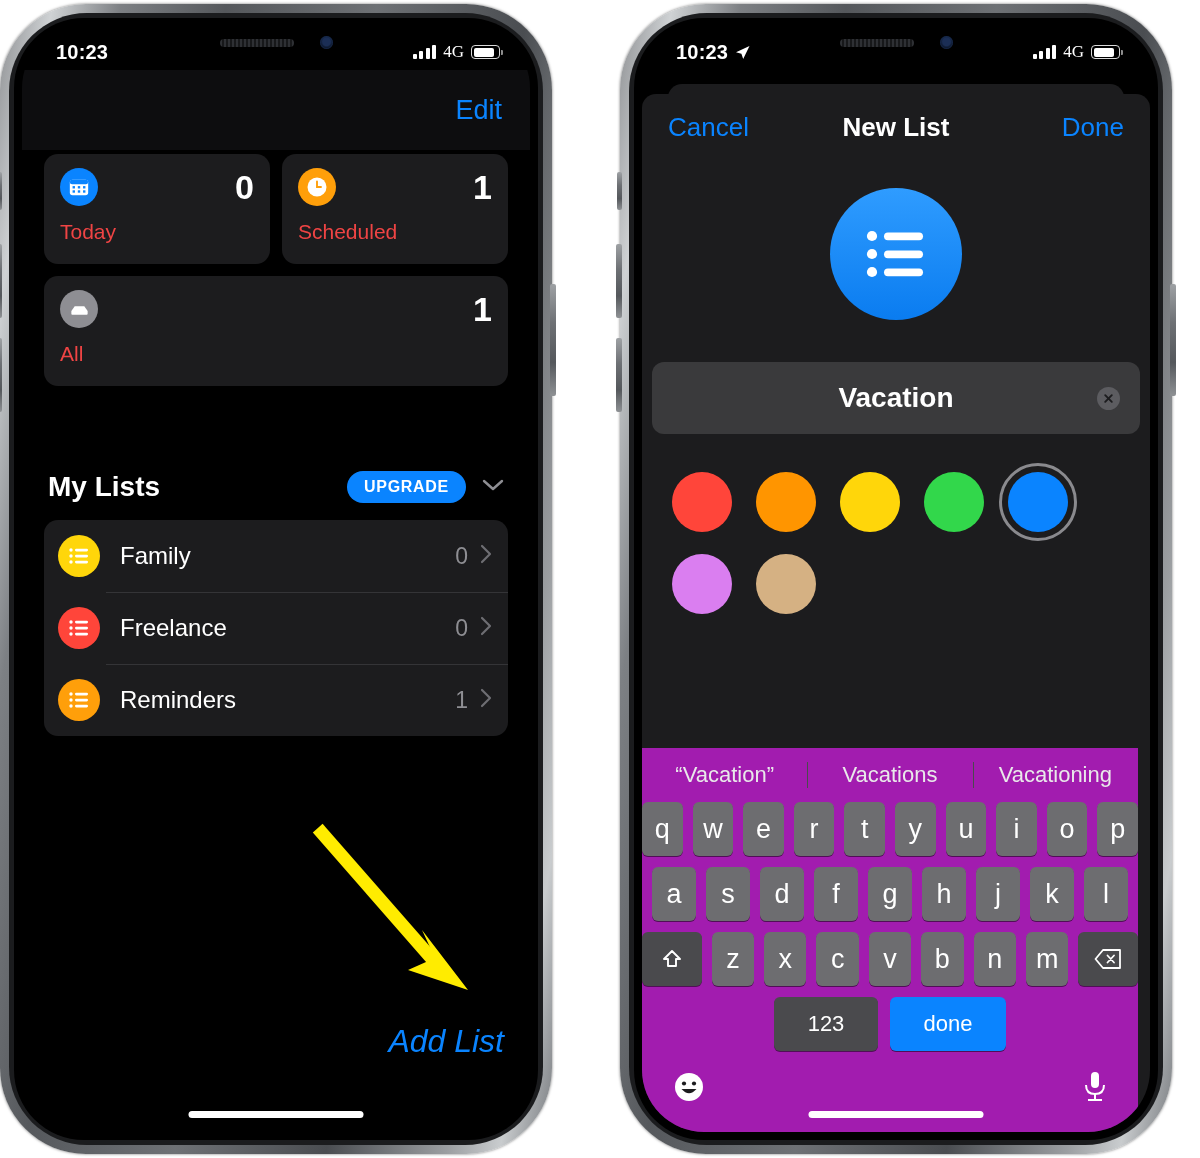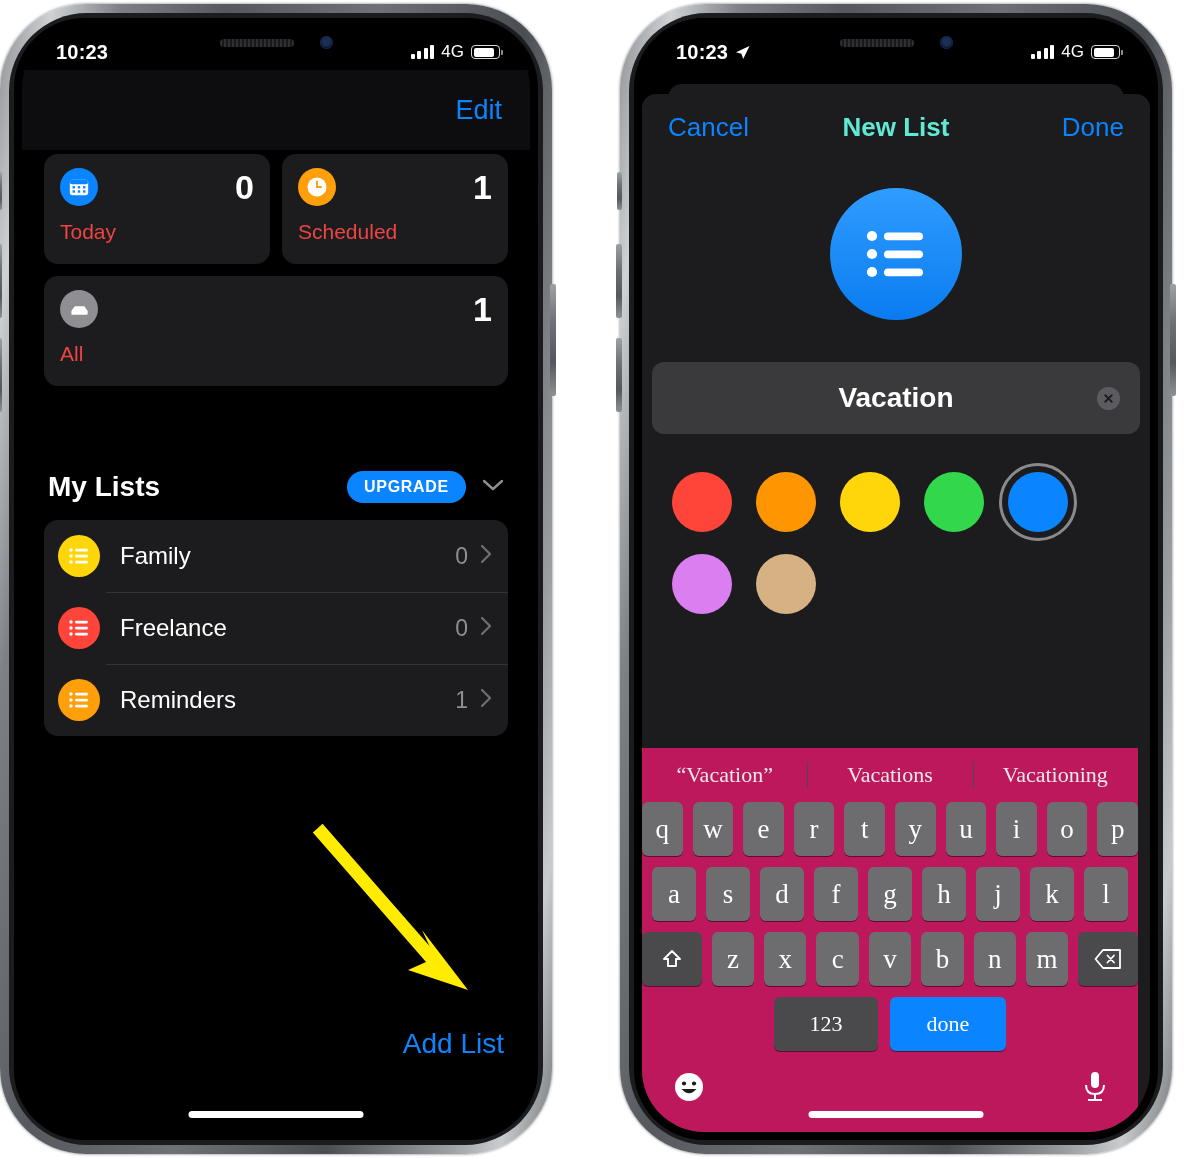--- a/index.html
+++ b/index.html
@@ -72,21 +72,21 @@
     padding: 8px 30px 0 34px; z-index: 30; color: #fff;
   }
   .sb-time { font-size: 20px; font-weight: 700; letter-spacing: .2px;
              display: flex; align-items: center; gap: 6px; }
   .loc-arrow { display:block; }
   .sb-right { display: flex; align-items: center; gap: 7px; }
   .bars { display: flex; align-items: flex-end; gap: 2.5px; height: 14px; }
   .bars i { display:block; width: 4px; background: #fff; border-radius: 1px; }
   .bars i:nth-child(1){height:5px}.bars i:nth-child(2){height:8px}
   .bars i:nth-child(3){height:11px}.bars i:nth-child(4){height:14px}
-  .net { font-size: 17px; font-weight: 500; }
+  .net { font-size: 17px; font-weight: 500; font-family: Liberation Serif, serif; }
   .batt { position: relative; width: 29px; height: 14px; border: 1.6px solid rgba(255,255,255,.85);
           border-radius: 4px; padding: 1.5px; }
   .batt::after { content:""; position:absolute; right:-4px; top:4px; width:2.2px; height:5px;
           background: rgba(255,255,255,.55); border-radius: 0 1px 1px 0; }
   .batt i { display:block; height:100%; width:86%; background:#fff; border-radius:2px; }
 
   
   .rem-screen { position: absolute; inset: 0; background: #000; }
   .nav-top { position: absolute; top: 44px; left: 0; right: 0; height: 80px;
              background: #0d0d0f; display: flex; align-items: center; justify-content: flex-end;
@@ -118,58 +118,58 @@
               position: relative; }
   .list-row + .list-row::before { content:""; position:absolute; left:62px; right:0; top:0;
               height:1px; background:#343437; }
   .lr-icon { width: 42px; height: 42px; border-radius: 50%;
              display:flex; align-items:center; justify-content:center; flex: 0 0 auto; }
   .lr-name { margin-left: 20px; font-size: 24px; color: #fff; }
   .lr-count { margin-left: auto; font-size: 23px; color: #8e8e93; }
   .lr-chev { margin-left: 12px; }
 
   .addlist { position: absolute; right: 26px; bottom: 72px;
-             color: #0a84ff; font-size: 28px; }
+             color: #0a84ff; font-size: 32px; font-style: italic; }
 
   .home-ind { position: absolute; bottom: 14px; left: 50%; transform: translateX(-50%);
               width: 175px; height: 7px; border-radius: 4px; background: #fff; }
 
   
   .arrow-svg { position: absolute; left: 300px; top: 818px; z-index: 60; }
 
   
   .nl-screen { position: absolute; inset: 0; background: #000; }
   .behind-card { position: absolute; top: 58px; left: 26px; right: 26px; height: 70px;
                  background: #1c1c1e; border-radius: 14px 14px 0 0; }
   .sheet { position: absolute; top: 68px; left: 0; right: 0; bottom: 0;
            background: #1c1c1e; border-radius: 14px 14px 0 0; }
   .sheet-nav { height: 66px; display: flex; align-items: center; padding: 0 26px; }
   .sn-cancel { color: #0a84ff; font-size: 26px; }
   .sn-title { position: absolute; left: 0; right: 0; text-align: center;
-              font-size: 26px; font-weight: 700; color: #5eead4; pointer-events: none; }
+              font-size: 26px; font-weight: 700; color: #ffffff; pointer-events: none; }
   .sn-done { margin-left: auto; color: #0a84ff; font-size: 26px; }
 
   .big-icon { margin: 28px auto 0; width: 132px; height: 132px; border-radius: 50%;
               background: linear-gradient(180deg,#2f9cff,#0a7cf0);
               display: flex; align-items: center; justify-content: center; }
 
   .name-field { margin: 42px 10px 0; height: 72px; background: #3a3a3c; border-radius: 12px;
                 display: flex; align-items: center; justify-content: center; position: relative; }
   .nf-text { font-size: 28px; font-weight: 700; color: #fff; }
   .nf-clear { position: absolute; right: 20px; width: 23px; height: 23px; border-radius: 50%;
               background: #5c5c60; display:flex; align-items:center; justify-content:center; }
 
   .swatches { margin: 38px 0 0 30px; display: flex; flex-wrap: wrap; gap: 22px 24px;
               width: 455px; }
   .swatch { width: 60px; height: 60px; border-radius: 50%; position: relative; }
   .swatch.sel::after { content:""; position: absolute; inset: -9px; border-radius: 50%;
               border: 3px solid #8a8a8e; }
 
   
-  .kbd { position: absolute; left: 0; right: 12px; bottom: 0; background: #be185d; font-family: Liberation Serif, serif; }
+  .kbd { position: absolute; left: 0; right: 12px; bottom: 0; background: #a21caf; }
   .suggest { height: 54px; display: flex; align-items: center; }
   .sug { flex: 1; text-align: center; font-size: 22px; color: #e9e9ea; position: relative; }
   .sug + .sug::before { content:""; position: absolute; left: 0; top: 50%;
               transform: translateY(-50%); width: 1px; height: 26px; background: #4a4a4d; }
   .krow { display: flex; justify-content: center; gap: 10px; margin-bottom: 11px; }
   .key { width: 44px; height: 54px; background: #6d6d70; border-radius: 6px; color: #fff;
          font-size: 27px; display:flex; align-items:center; justify-content:center;
          box-shadow: 0 1px 0 rgba(0,0,0,.5); }
   .krow.r2 { padding: 0 2px; }
   .key.wide { width: 62px; background: #4a4a4d; }

